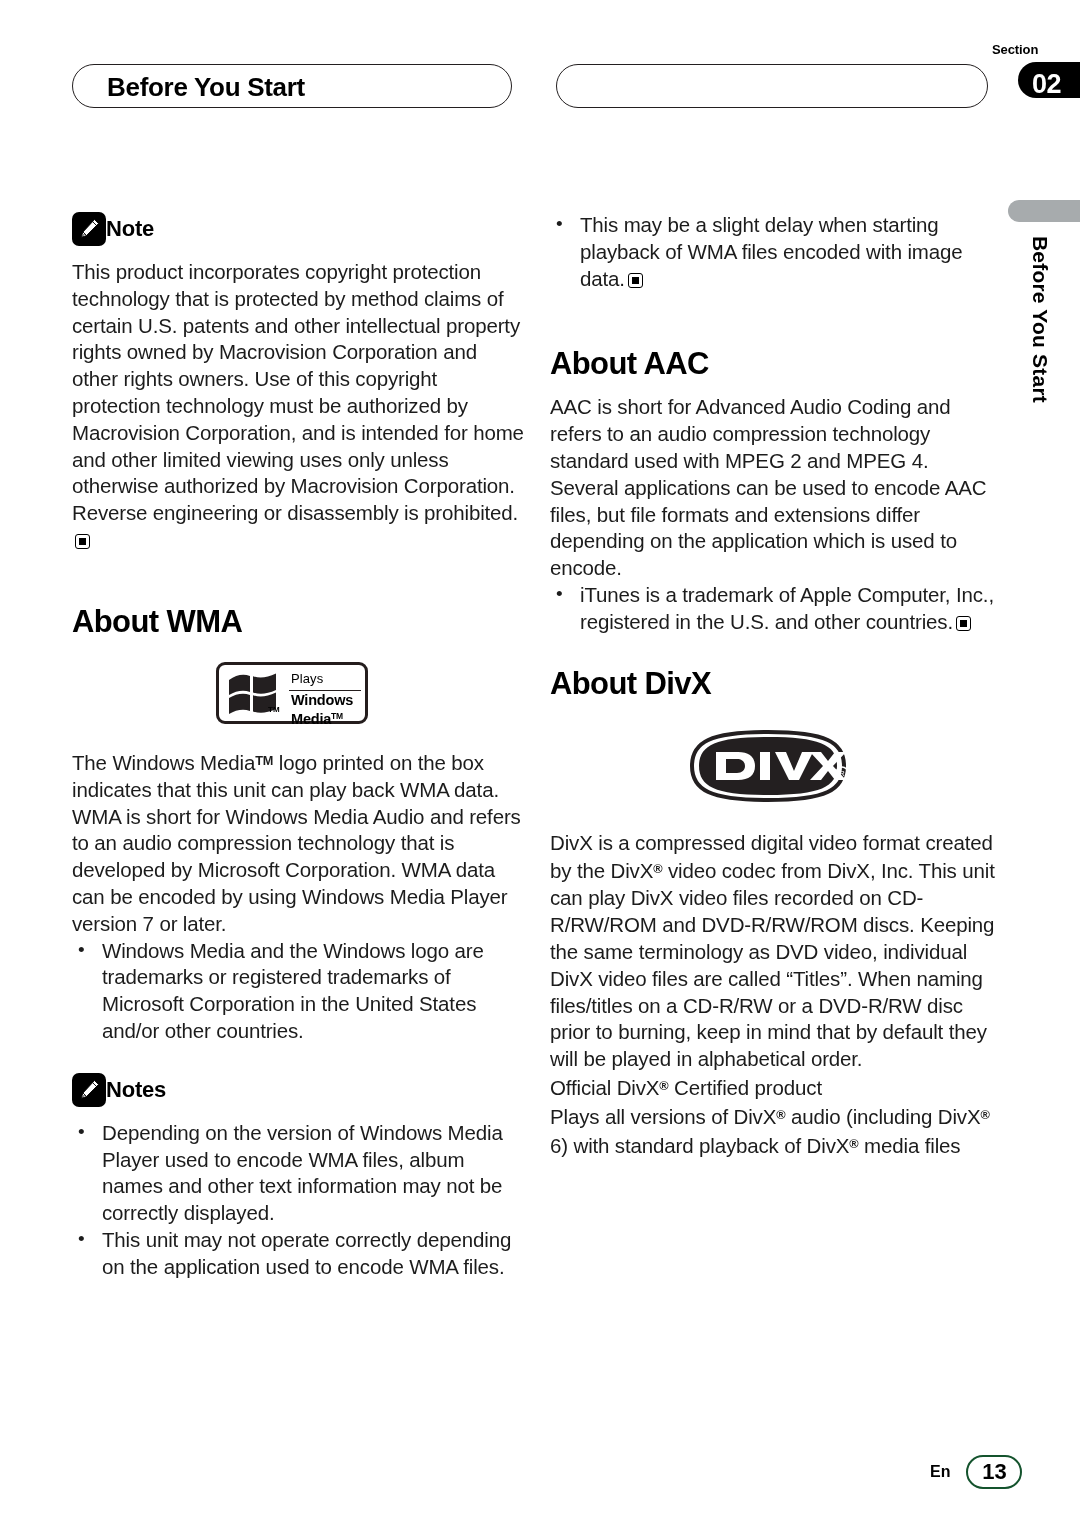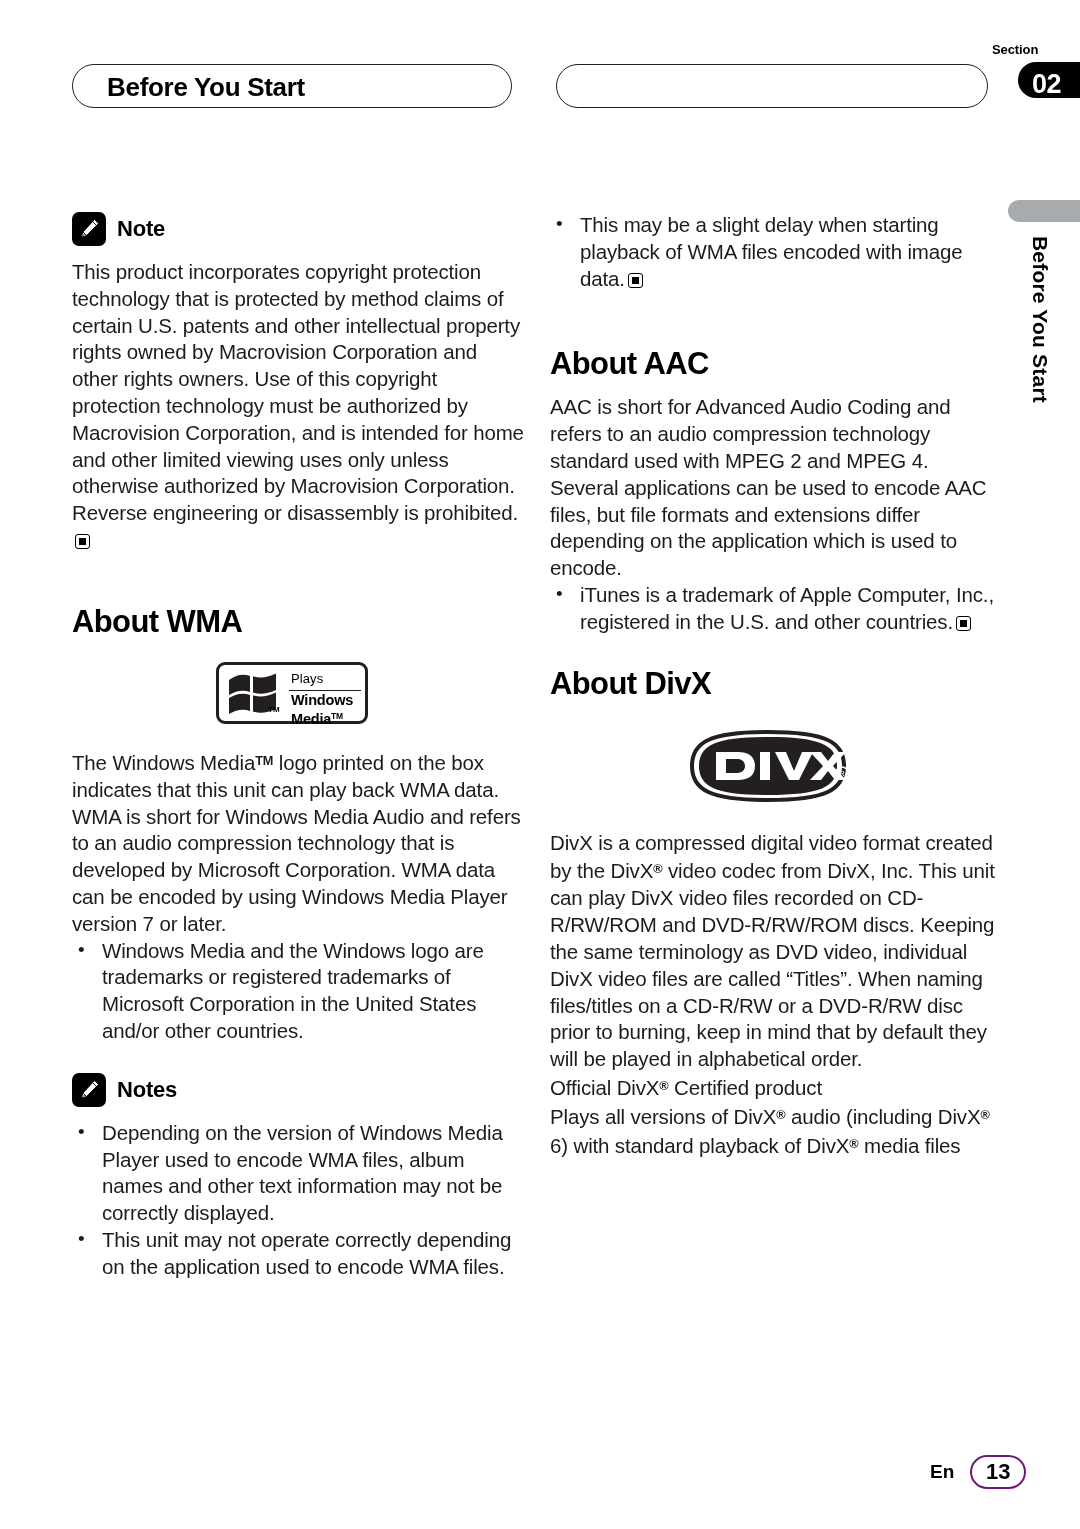--- a/index.html
+++ b/index.html
@@ -101,21 +101,20 @@
     top: 212px;
     width: 452px;
   }
   .col-left  { left: 72px; }
   .col-right { left: 550px; }
 
   
   .note-head {
     display: flex;
     align-items: center;
-    gap: 11px;
     margin: 0 0 13px 0;
   }
   .note-icon {
     width: 34px;
     height: 34px;
     background: #000;
     border-radius: 7px;
     position: relative;
     flex: none;
   }
@@ -245,25 +244,25 @@
 
   
   .footer {
     position: absolute;
     left: 930px;
     top: 1455px;
     display: flex;
     align-items: center;
     gap: 16px;
   }
-  .footer-lang { font-size: 19px; font-weight: bold; }
+  .footer-lang { font-size: 16px; font-weight: bold; }
   .footer-page {
     width: 56px;
     height: 34px;
-    border: 2px solid #701a75;
+    border: 2px solid #14532d;
     border-radius: 17px;
     box-sizing: border-box;
     display: flex;
     align-items: center;
     justify-content: center;
     font-size: 22px;
     font-weight: bold;
   }
 </style>
 </head>

